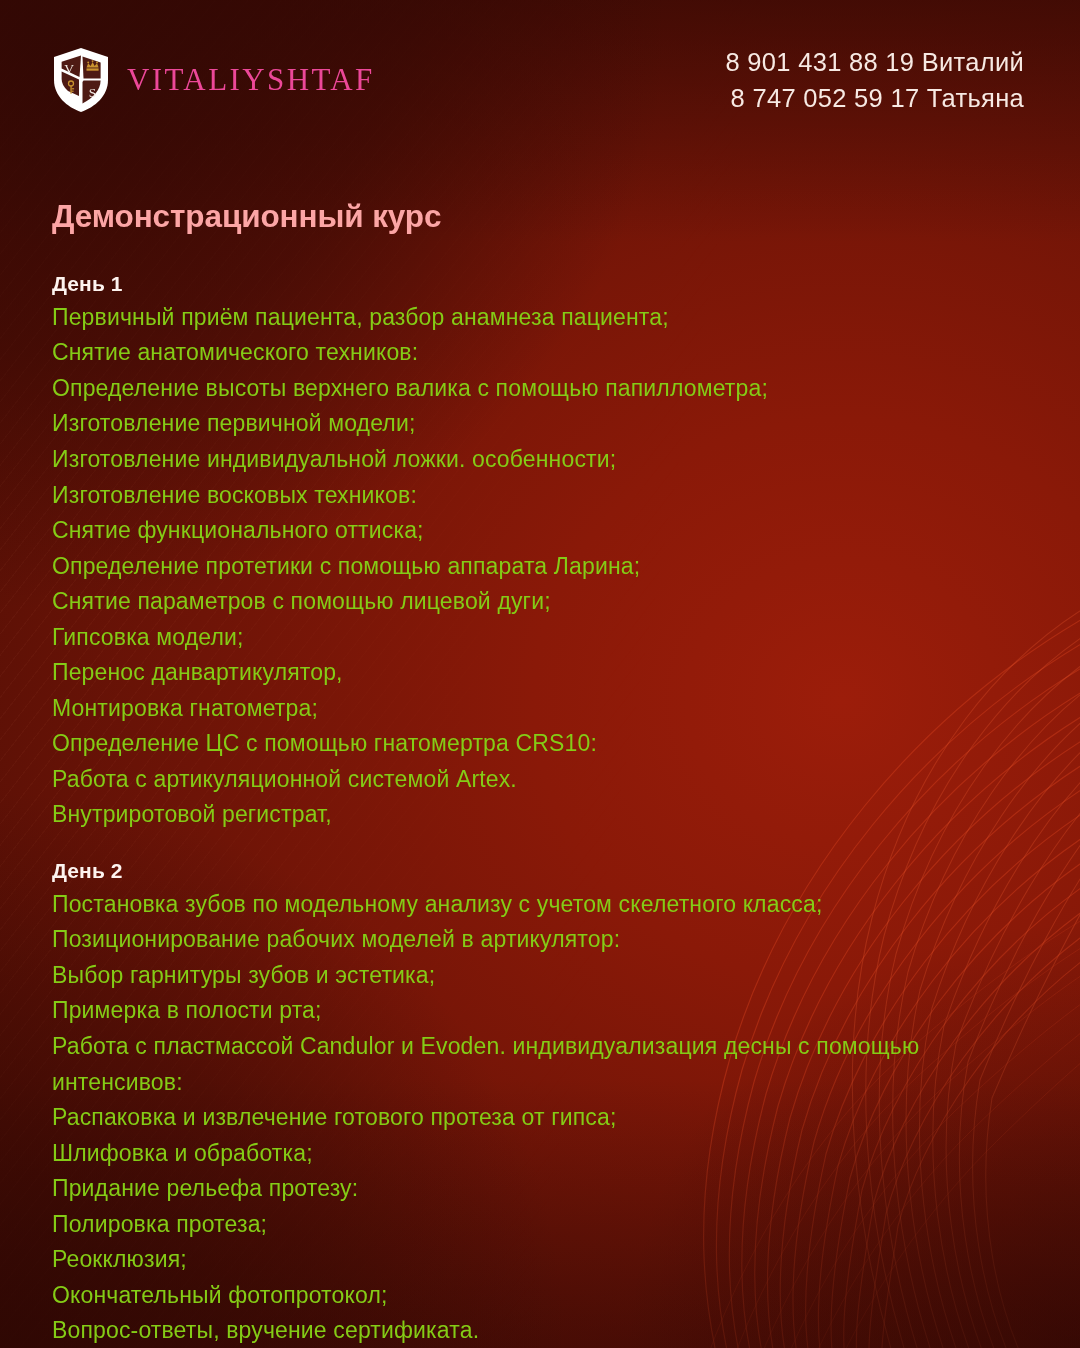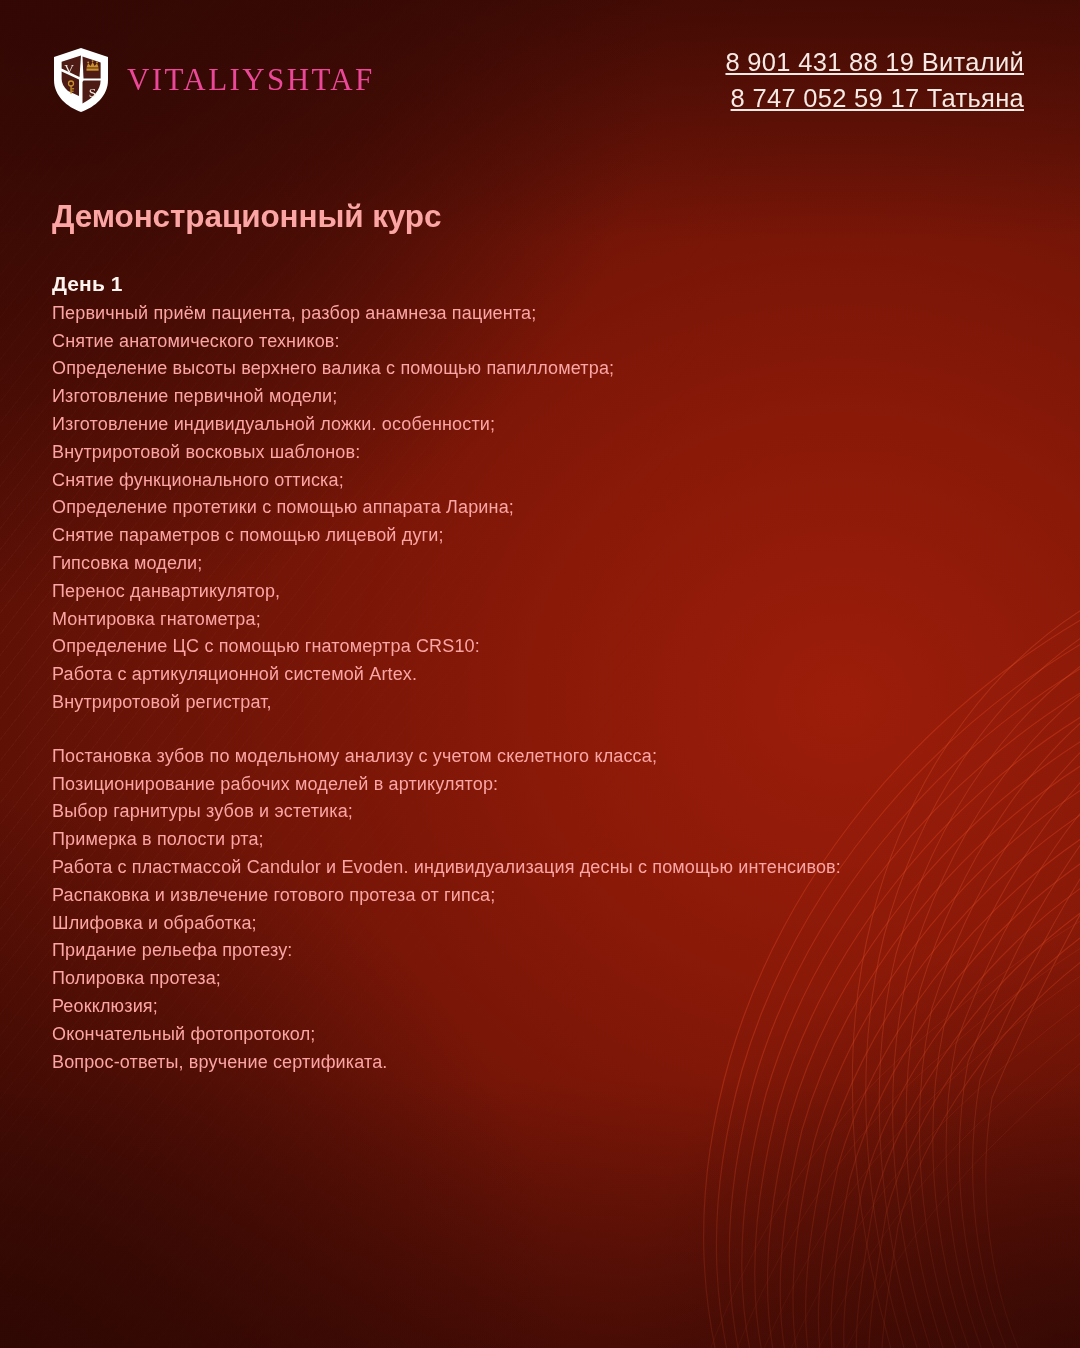--- a/index.html
+++ b/index.html
@@ -88,21 +88,21 @@
   .brand-text span { display: block; white-space: nowrap; }
 
   .contacts {
     text-align: right;
     color: #f7e9e3;
     font-size: 25.5px;
     line-height: 1.42;
     letter-spacing: 0.3px;
     font-weight: 300;
   }
-  .contacts div { white-space: nowrap; text-decoration: underline; }
+  .contacts div { white-space: nowrap; }
 
   
   .content {
     position: absolute;
     top: 196px;
     left: 52px;
     right: 48px;
   }
 
   .title {
@@ -125,22 +125,22 @@
     margin: 0 0 4px 0;
     letter-spacing: 0.1px;
   }
 
   .day-list {
     list-style: none;
     margin: 0;
     padding: 0;
   }
   .day-list li {
-    color: #fca5a5;
-    font-size: 18px;
+    color: #84cc16;
+    font-size: 23px;
     font-weight: 300;
     line-height: 1.545;
     letter-spacing: 0.15px;
     white-space: pre-wrap;
   }
 </style>
 </head>
 <body>
 
 <div id="poster">
@@ -239,34 +239,35 @@
     </h1>
 
     <section class="day-block">
       <h2 class="day-heading">День 1</h2>
       <ul class="day-list">
           <li>Первичный приём пациента, разбор анамнеза пациента;</li>
           <li>Снятие анатомического техников:</li>
           <li>Определение высоты верхнего валика с помощью папиллометра;</li>
           <li>Изготовление первичной модели;</li>
           <li>Изготовление индивидуальной ложки. особенности;</li>
-          <li>Внутриротовой восковых шаблонов:</li>
+          <li>Изготовление восковых техников:</li>
           <li>Снятие функционального оттиска;</li>
           <li>Определение протетики с помощью аппарата Ларина;</li>
           <li>Снятие параметров с помощью лицевой дуги;</li>
           <li>Гипсовка модели;</li>
           <li>Перенос данвартикулятор,</li>
           <li>Монтировка гнатометра;</li>
           <li>Определение ЦС с помощью гнатомертра CRS10:</li>
           <li>Работа с артикуляционной системой Artex.</li>
           <li>Внутриротовой регистрат,</li>
         </ul>
     </section>
 
     <section class="day-block">
+      <h2 class="day-heading">День 2</h2>
       <ul class="day-list">
           <li>Постановка зубов по модельному анализу с учетом скелетного класса;</li>
           <li>Позиционирование рабочих моделей в артикулятор:</li>
           <li>Выбор гарнитуры зубов и эстетика;</li>
           <li>Примерка в полости рта;</li>
           <li>Работа с пластмассой Candulor и Evoden. индивидуализация десны с помощью интенсивов:</li>
           <li>Распаковка и извлечение готового протеза от гипса;</li>
           <li>Шлифовка и обработка;</li>
           <li>Придание рельефа протезу:</li>
           <li>Полировка протеза;</li>

